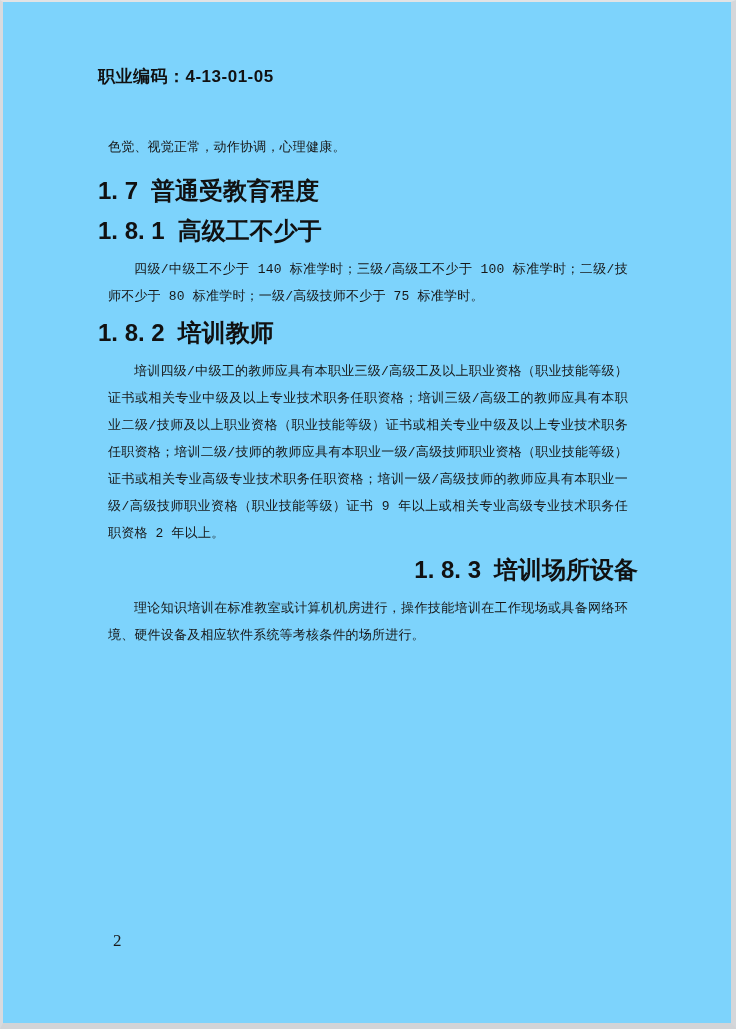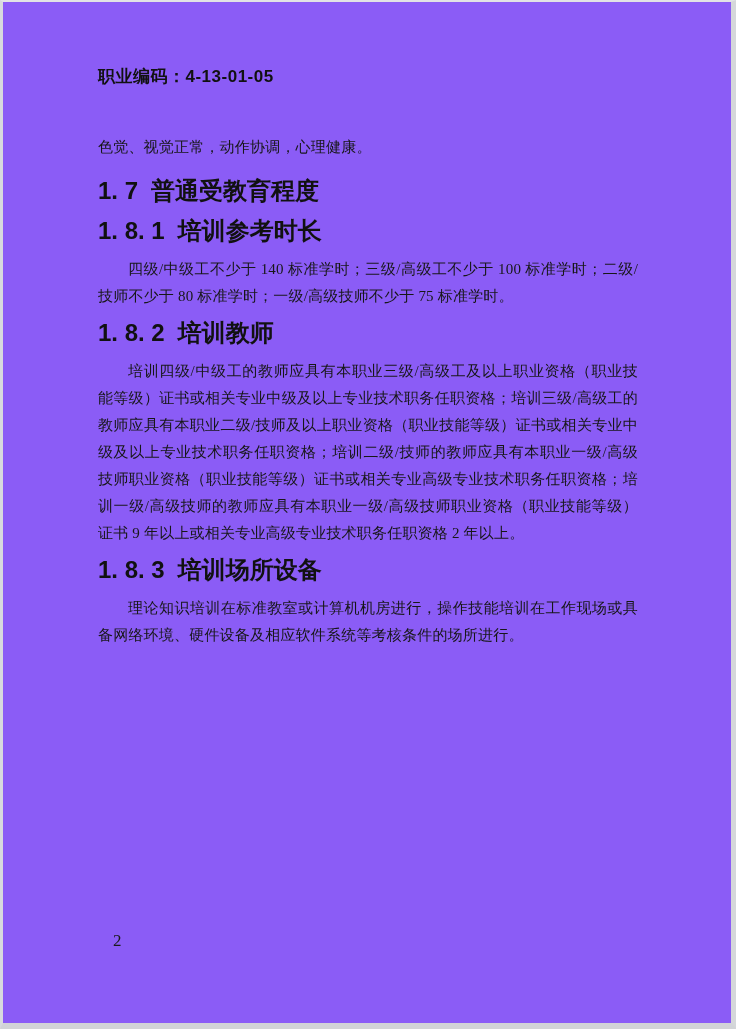--- a/index.html
+++ b/index.html
@@ -6,42 +6,42 @@
     margin: 0;
     padding: 0;
     background: #ececec;
     font-family: "Liberation Serif", "DejaVu Serif", serif;
   }
   .page {
     position: relative;
     box-sizing: border-box;
     width: 736px;
     height: 1029px;
-    background: #8b5cf6;
+    background: #7dd3fc;
     border-left: 3px solid #d8dade;
     border-top: 2px solid #e2e3e5;
     border-right: 5px solid #d5d7da;
     border-bottom: 6px solid #d2d4d7;
     overflow: hidden;
   }
   .content {
     padding: 64px 93px 0 95px;
   }
   .doc-header {
     font-family: "Liberation Sans", "DejaVu Sans", sans-serif;
     font-weight: 700;
     font-size: 17px;
     line-height: 22px;
     color: #111111;
     letter-spacing: 0.5px;
   }
   .para {
-    margin: 0;
-    font-family: Liberation Serif, serif;
-    font-size: 15px;
+    margin: 10px;
+    font-family: Liberation Mono, monospace;
+    font-size: 13px;
     line-height: 27px;
     color: #171717;
     text-align: justify;
     text-justify: inter-character;
     letter-spacing: 0.2px;
   }
   .indent { text-indent: 2em; }
   .heading {
     margin: 0;
     font-family: "Liberation Sans", "DejaVu Sans", sans-serif;
@@ -53,21 +53,21 @@
   .h-num { display: inline-block; margin-right: 13px; white-space: pre; }
   
   .b-para-health    { margin-top: 46px; }
   .b-h-1-7          { margin-top: 17px; }
   .b-para-edu       { margin-top: 16px; }
   .b-h-1-8          { margin-top: 13px; }
   .b-h-1-8-1        { margin-top: 14px; }
   .b-para-hours     { margin-top: 12px; }
   .b-h-1-8-2        { margin-top: 10px; }
   .b-para-teachers  { margin-top: 12px; }
-  .b-h-1-8-3        { margin-top: 10px; }
+  .b-h-1-8-3        { margin-top: 10px; text-align: right; }
   .b-para-venue     { margin-top: 12px; }
   .page-number {
     position: absolute;
     left: 110px;
     top: 929px;
     font-family: "Liberation Serif", "DejaVu Serif", serif;
     font-size: 17px;
     color: #1a1a1a;
   }
 </style>
@@ -81,21 +81,21 @@
 
     <p class="para b-para-health">色觉、视觉正常，动作协调，心理健康。</p>
 
     <h2 class="heading b-h-1-7">
       <span class="h-num">1. 7</span><span class="h-title">普通受教育程度</span>
     </h2>
 
 
 
     <h2 class="heading b-h-1-8-1">
-      <span class="h-num">1. 8. 1</span><span class="h-title">培训参考时长</span>
+      <span class="h-num">1. 8. 1</span><span class="h-title">高级工不少于</span>
     </h2>
 
     <p class="para indent b-para-hours">四级/中级工不少于 140 标准学时；三级/高级工不少于 100 标准学时；二级/技师不少于 80 标准学时；一级/高级技师不少于 75 标准学时。</p>
 
     <h2 class="heading b-h-1-8-2">
       <span class="h-num">1. 8. 2</span><span class="h-title">培训教师</span>
     </h2>
 
     <p class="para indent b-para-teachers">培训四级/中级工的教师应具有本职业三级/高级工及以上职业资格（职业技能等级）证书或相关专业中级及以上专业技术职务任职资格；培训三级/高级工的教师应具有本职业二级/技师及以上职业资格（职业技能等级）证书或相关专业中级及以上专业技术职务任职资格；培训二级/技师的教师应具有本职业一级/高级技师职业资格（职业技能等级）证书或相关专业高级专业技术职务任职资格；培训一级/高级技师的教师应具有本职业一级/高级技师职业资格（职业技能等级）证书 9 年以上或相关专业高级专业技术职务任职资格 2 年以上。</p>
 

